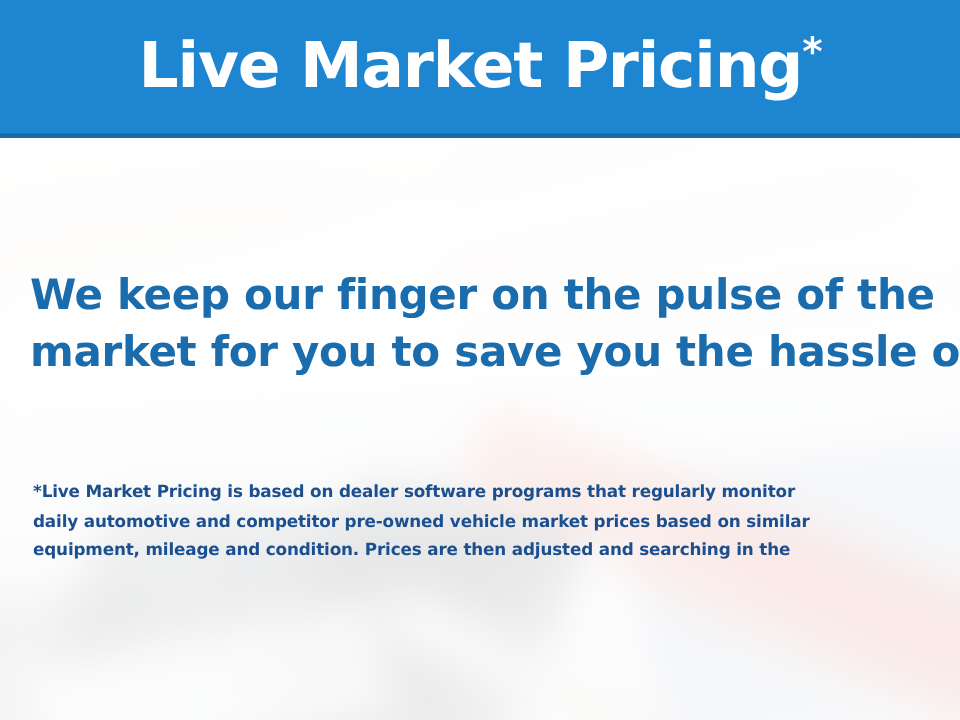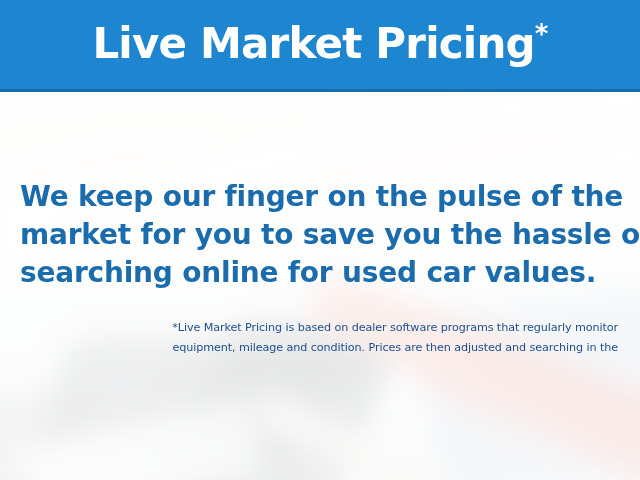--- a/index.html
+++ b/index.html
@@ -176,24 +176,24 @@
     letter-spacing: -0.2px;
   }
   .headline .hl-line { display: block; white-space: nowrap; }
 
   
   .fineprint {
     position: absolute;
     left: 22px;
     top: 318px;
     width: 596px;
-    text-align: right;
+    text-align: left;
     color: #1c4f8f;
     font-family: "DejaVu Sans", sans-serif;
-    font-weight: normal;
+    font-weight: bold;
     font-size: 11.2px;
     line-height: 19.5px;
     letter-spacing: -0.1px;
   }
   .fineprint .fp-line { display: block; white-space: nowrap; }
 </style>
 </head>
 <body>
 
 <div id="banner">
@@ -213,21 +213,21 @@
     <div class="wash"></div>
   </div>
 
   <div class="header-bar">
     <div class="header-title"><span>Live Market Pricing</span><span class="star">*</span></div>
   </div>
 
   <div class="headline">
     <span class="hl-line">We keep our finger on the pulse of the</span>
     <span class="hl-line">market for you to save you the hassle of</span>
-    <span class="hl-line">searching online for used car values.</span>
   </div>
 
   <div class="fineprint">
     <span class="fp-line">*Live Market Pricing is based on dealer software programs that regularly monitor</span>
+    <span class="fp-line">daily automotive and competitor pre-owned vehicle market prices based on similar</span>
     <span class="fp-line">equipment, mileage and condition. Prices are then adjusted and searching in the</span>
   </div>
 
 </div>
 
 </body></html>

